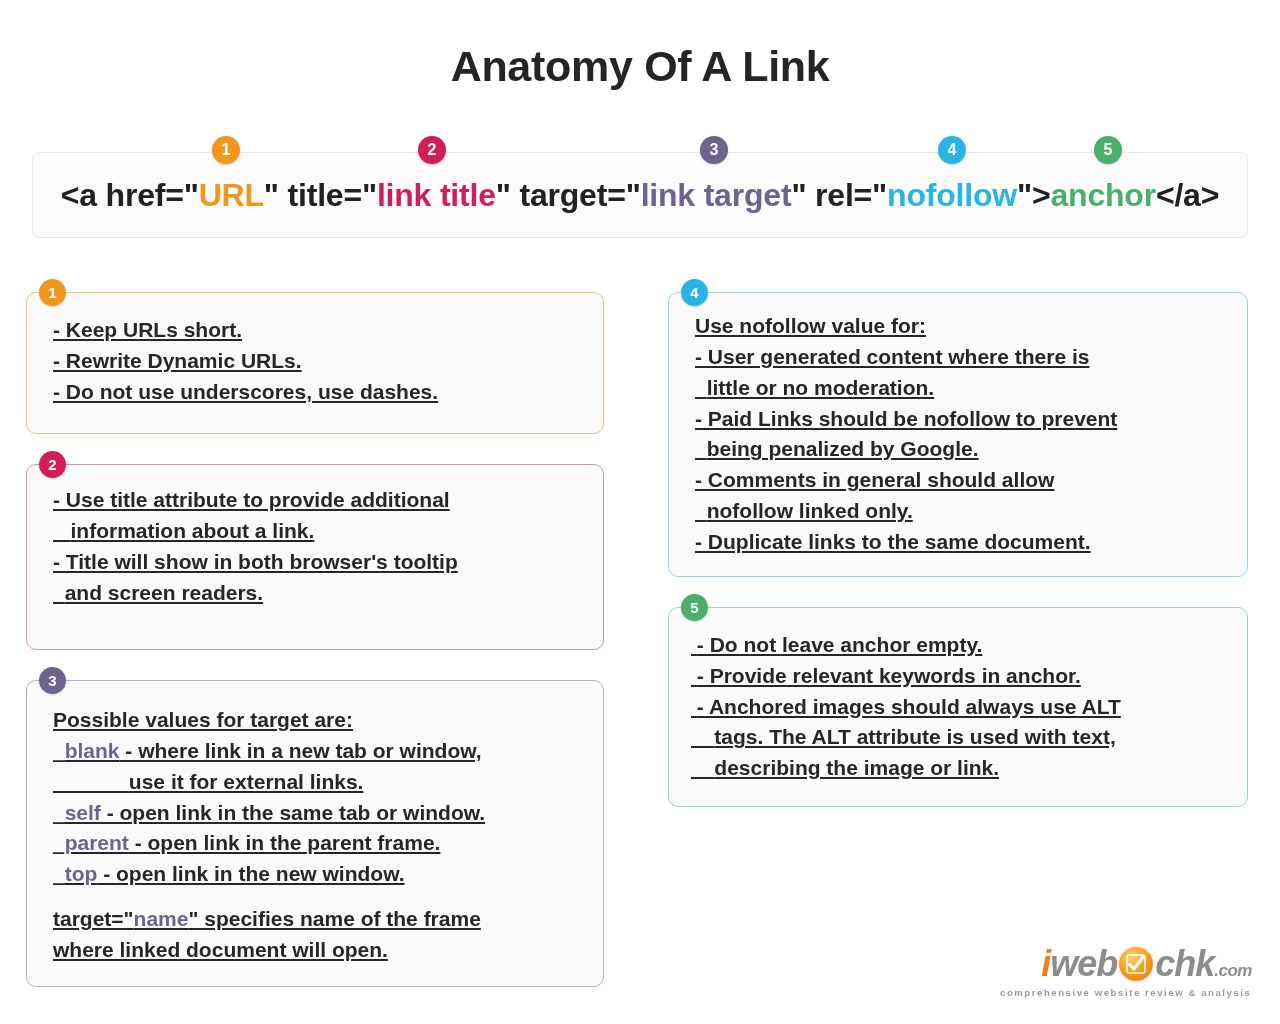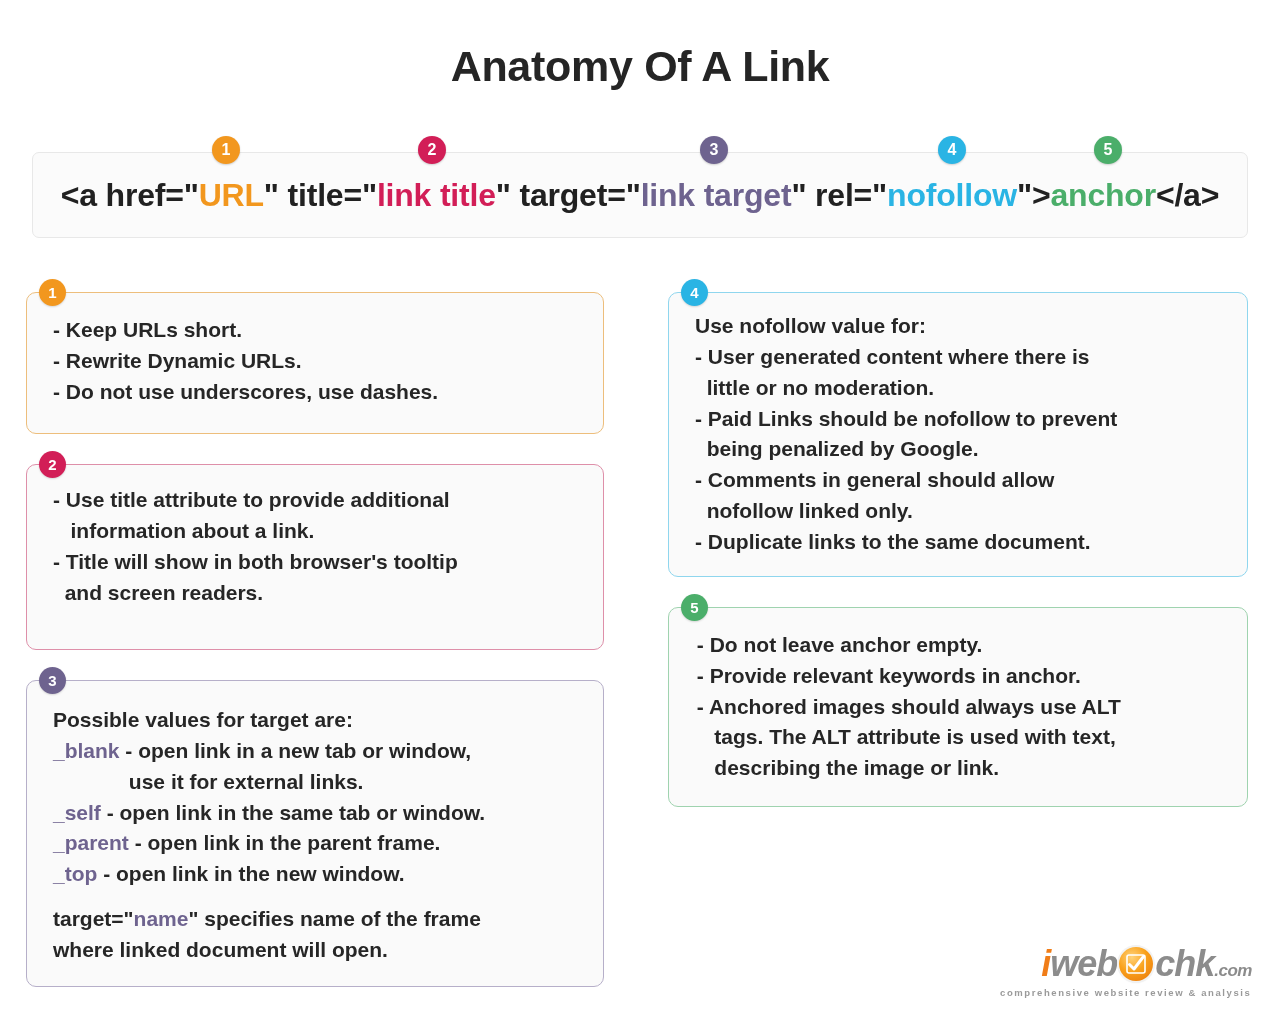--- a/index.html
+++ b/index.html
@@ -109,21 +109,21 @@
     line-height: 27px;
     text-align: center;
     box-shadow: 0 1px 2px rgba(0,0,0,0.15);
   }
   .card-body {
     font-size: 21px;
     font-weight: bold;
     line-height: 1.47;
     color: #262626;
   }
-  .card-body .line { white-space: pre-wrap; }
+  .card-body .line { white-space: pre-wrap; text-decoration: underline; }
   .card-body .kw { font-weight: bold; }
   .card-body .gap { height: 14px; }
 
   
   #card-1 { height: 142px; }
   #card-1 .card-body { padding-top: 2px; }
   #card-2 { height: 186px; }
   #card-3 { padding-top: 24px; padding-bottom: 20px; }
   #card-4 { padding-top: 18px; }
   #card-5 { padding-top: 22px; padding-bottom: 22px; padding-left: 22px; }
@@ -218,21 +218,21 @@
         <div class="line"><span class="">- Use title attribute to provide additional</span></div>
         <div class="line"><span class="">   information about a link.</span></div>
         <div class="line"><span class="">- Title will show in both browser's tooltip</span></div>
         <div class="line"><span class="">  and screen readers.</span></div>
       </div>
   </div>
   <div class="card" id="card-3" style="border-color: rgb(182, 175, 201);">
     <span class="badge" style="background: rgb(110, 99, 143);">3</span>
     <div class="card-body">
         <div class="line"><span class="">Possible values for target are:</span></div>
-        <div class="line"><span class="kw" style="color: rgb(110, 99, 143);">_blank</span><span class=""> - open link in a new tab or window,</span></div>
+        <div class="line"><span class="kw" style="color: rgb(110, 99, 143);">_blank</span><span class=""> - where link in a new tab or window,</span></div>
         <div class="line"><span class="">             use it for external links.</span></div>
         <div class="line"><span class="kw" style="color: rgb(110, 99, 143);">_self</span><span class=""> - open link in the same tab or window.</span></div>
         <div class="line"><span class="kw" style="color: rgb(110, 99, 143);">_parent</span><span class=""> - open link in the parent frame.</span></div>
         <div class="line"><span class="kw" style="color: rgb(110, 99, 143);">_top</span><span class=""> - open link in the new window.</span></div>
         <div class="gap"></div>
         <div class="line"><span class="">target="</span><span class="kw" style="color: rgb(110, 99, 143);">name</span><span class="">" specifies name of the frame</span></div>
         <div class="line"><span class="">where linked document will open.</span></div>
       </div>
   </div>
 </div>

